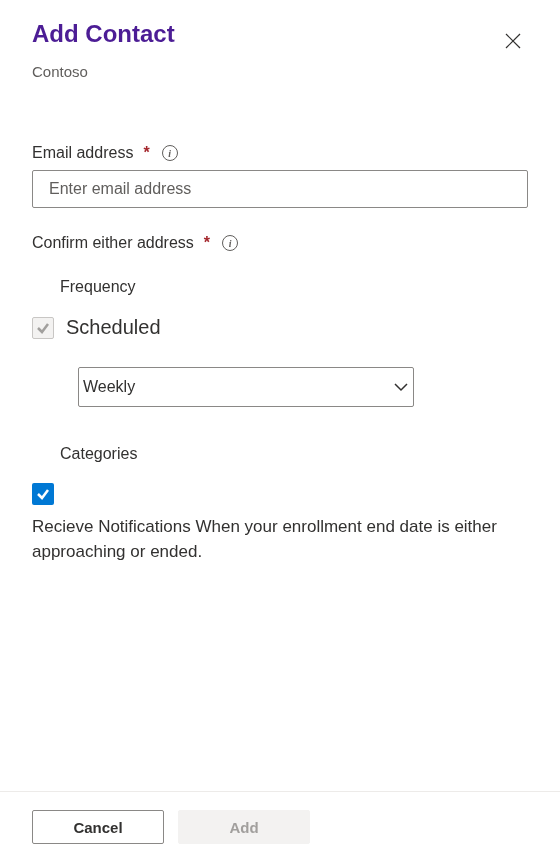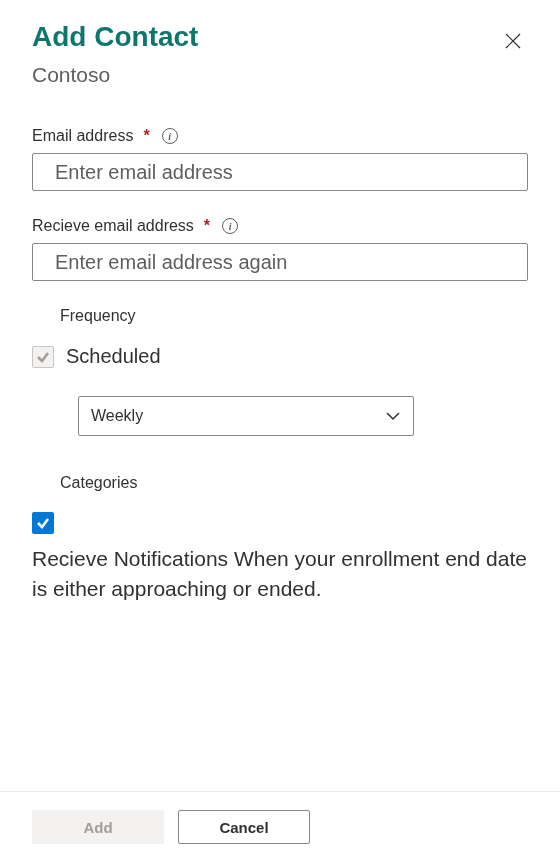--- a/index.html
+++ b/index.html
@@ -21,30 +21,30 @@
       display: flex;
       flex-direction: column;
     }
     .header {
       display: flex;
       justify-content: space-between;
       align-items: flex-start;
       margin-bottom: 0;
     }
     .title {
-      font-size: 28px;
-      font-weight: 600;
-      color: #0f766e;
+      font-size: 24px;
+      font-weight: 600;
+      color: #4c1d95;
       line-height: 1.2;
     }
     .subtitle {
-      font-size: 21px;
+      font-size: 15px;
       color: #605e5c;
       margin-top: 4px;
-      margin-bottom: 40px;
+      margin-bottom: 64px;
     }
     .close-btn {
       background: none;
       border: none;
       cursor: pointer;
       padding: 6px;
       margin-top: 6px;
     }
     .close-btn svg {
       width: 18px;
@@ -83,22 +83,22 @@
       font-family: Georgia, serif;
       color: #605e5c;
       font-weight: 600;
       margin-left: 2px;
     }
     .text-input {
       width: 100%;
       height: 38px;
       border: 1px solid #8a8886;
       border-radius: 2px;
-      padding: 0 22px;
-      font-size: 20px;
+      padding: 0 16px;
+      font-size: 16px;
       font-family: inherit;
       color: #404040;
     }
     .text-input::placeholder {
       color: #605e5c;
     }
     .section-label {
       font-size: 16px;
       color: #323130;
       margin-bottom: 20px;
@@ -146,21 +146,21 @@
     .checkbox-label {
       font-size: 20px;
       color: #323130;
     }
     .dropdown {
       margin-left: 46px;
       width: 336px;
       height: 40px;
       border: 1px solid #8a8886;
       border-radius: 2px;
-      padding: 0 12px;
+      padding: 0 4px;
       display: flex;
       align-items: center;
       justify-content: space-between;
       cursor: pointer;
       margin-bottom: 38px;
     }
     .dropdown-value {
       font-size: 16px;
       color: #323130;
     }
@@ -171,21 +171,21 @@
       stroke-width: 1.5;
       fill: none;
     }
     .category-row {
       display: flex;
       align-items: center;
       gap: 12px;
       margin-bottom: 10px;
     }
     .description {
-      font-size: 21px;
+      font-size: 17px;
       color: #323130;
       line-height: 1.45;
     }
     .content {
       flex: 1;
       overflow: auto;
     }
     .footer {
       border-top: 1px solid #edebe9;
       padding: 18px 0;
@@ -239,25 +239,24 @@
       <div class="field-label-row">
         <span class="field-label">Email address</span>
         <span class="required">*</span>
         <span class="info-icon">i</span>
       </div>
       <input type="text" class="text-input" placeholder="Enter email address" style="">
     </div>
 
     <div class="field-group">
       <div class="field-label-row">
-        <span class="field-label">Recieve email address</span>
+        <span class="field-label">Confirm either address</span>
         <span class="required">*</span>
         <span class="info-icon">i</span>
       </div>
-      <input type="text" class="text-input" placeholder="Enter email address again" style="">
     </div>
 
     <div class="section-label">Frequency</div>
 
     <div class="checkbox-row">
       <div class="checkbox-disabled">
         <svg viewBox="0 0 14 14">
           <polyline points="2,7 6,11 12,3"></polyline>
         </svg>
       </div>
@@ -279,17 +278,17 @@
           <polyline points="2,7 6,11 12,3"></polyline>
         </svg>
       </div>
     </div>
 
     <div class="description">Recieve Notifications When your enrollment end date is either approaching or ended.</div>
 
   </div>
 
   <div class="footer">
+    <button class="btn btn-secondary">Cancel</button>
     <button class="btn btn-primary-disabled">Add</button>
-    <button class="btn btn-secondary">Cancel</button>
   </div>
 
 </div>
 
 </body></html>

